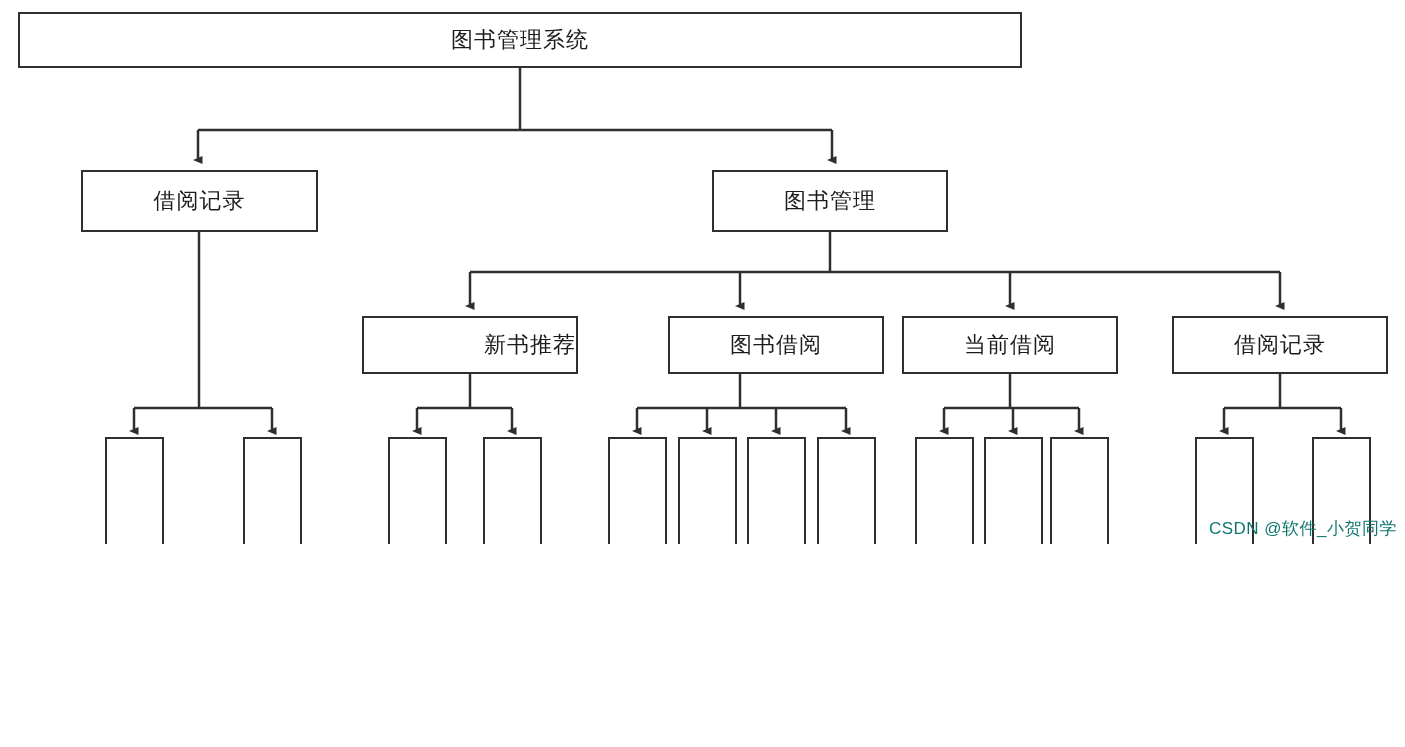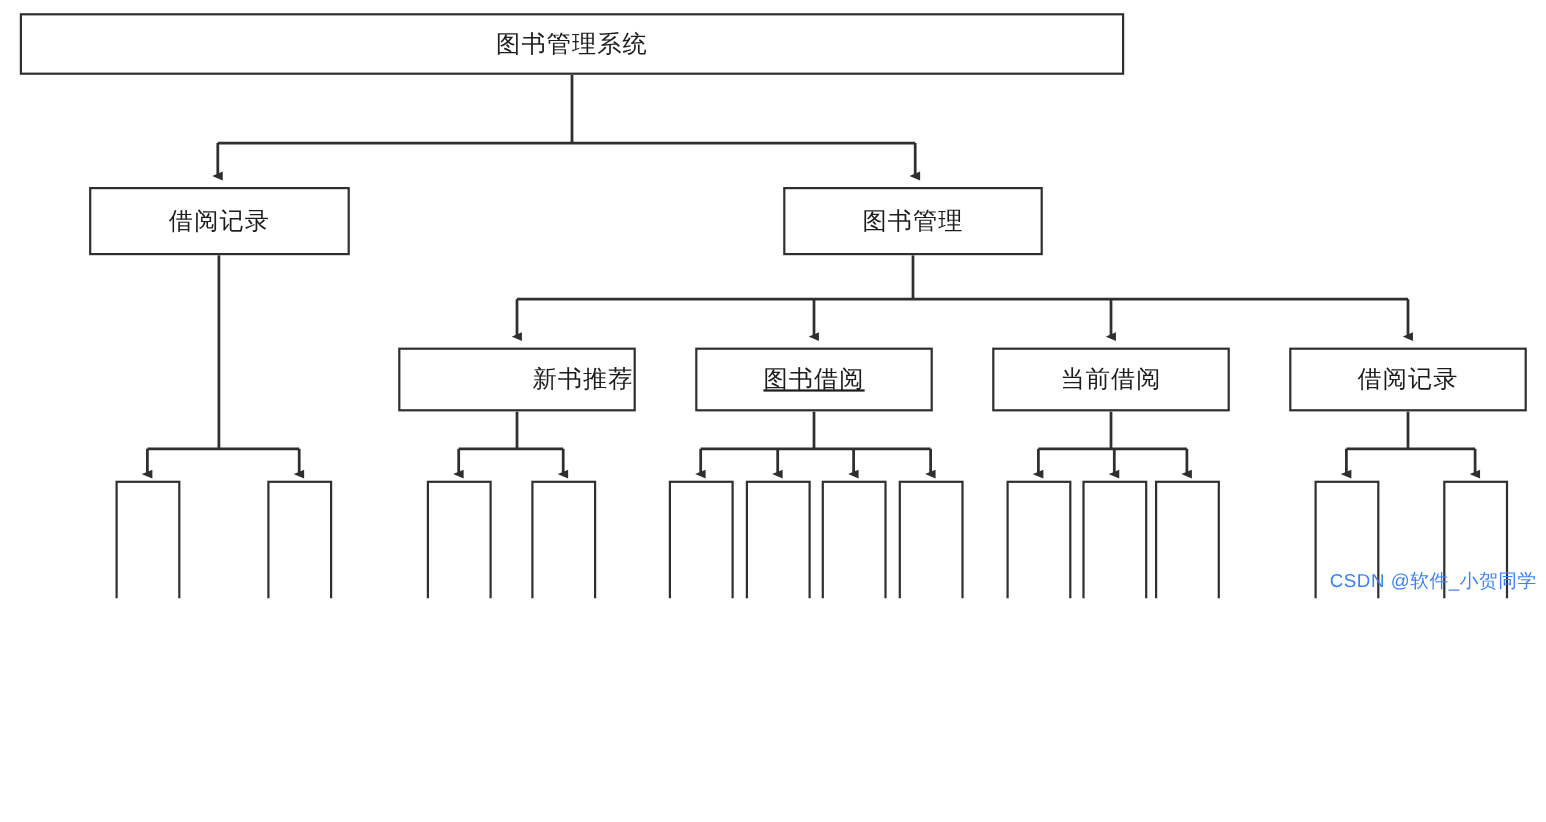--- a/index.html
+++ b/index.html
@@ -49,21 +49,21 @@
     padding-top: 10px;
   }
   .node.vert > span {
     display: block;
   }
   #watermark {
     position: absolute;
     right: 8px;
     bottom: 4px;
     font-size: 17px;
-    color: #3b82f6;
+    color: #0f766e;
     letter-spacing: 0.5px;
     white-space: nowrap;
   }
 </style>
 </head>
 <body>
 
 <div id="canvas">
 
   <svg id="edges" viewBox="0 0 1405 747" xmlns="http://www.w3.org/2000/svg">
@@ -123,21 +123,21 @@
   <div class="node horiz" style="left:81px; top:170px; width:237px; height:62px;">
     <span>借阅记录</span>
   </div>
   <div class="node horiz" style="left:712px; top:170px; width:236px; height:62px;">
     <span>图书管理</span>
   </div>
 
   <div class="node horiz" style="left:362px; top:316px; width:216px; height:58px;justify-content:flex-end;">
     <span>新书推荐</span>
   </div>
-  <div class="node horiz" style="left:632px; top:316px; width:216px; height:58px;text-decoration:underline;">
+  <div class="node horiz" style="left:668px; top:316px; width:216px; height:58px;">
     <span>图书借阅</span>
   </div>
   <div class="node horiz" style="left:1172px; top:316px; width:216px; height:58px;">
     <span>借阅记录</span>
   </div>
   <div class="node horiz" style="left:902px; top:316px; width:216px; height:58px;">
     <span>当前借阅</span>
   </div>
 
   <div class="node vert" style="left:105px; top:437px; width:59px; height:297px;">

